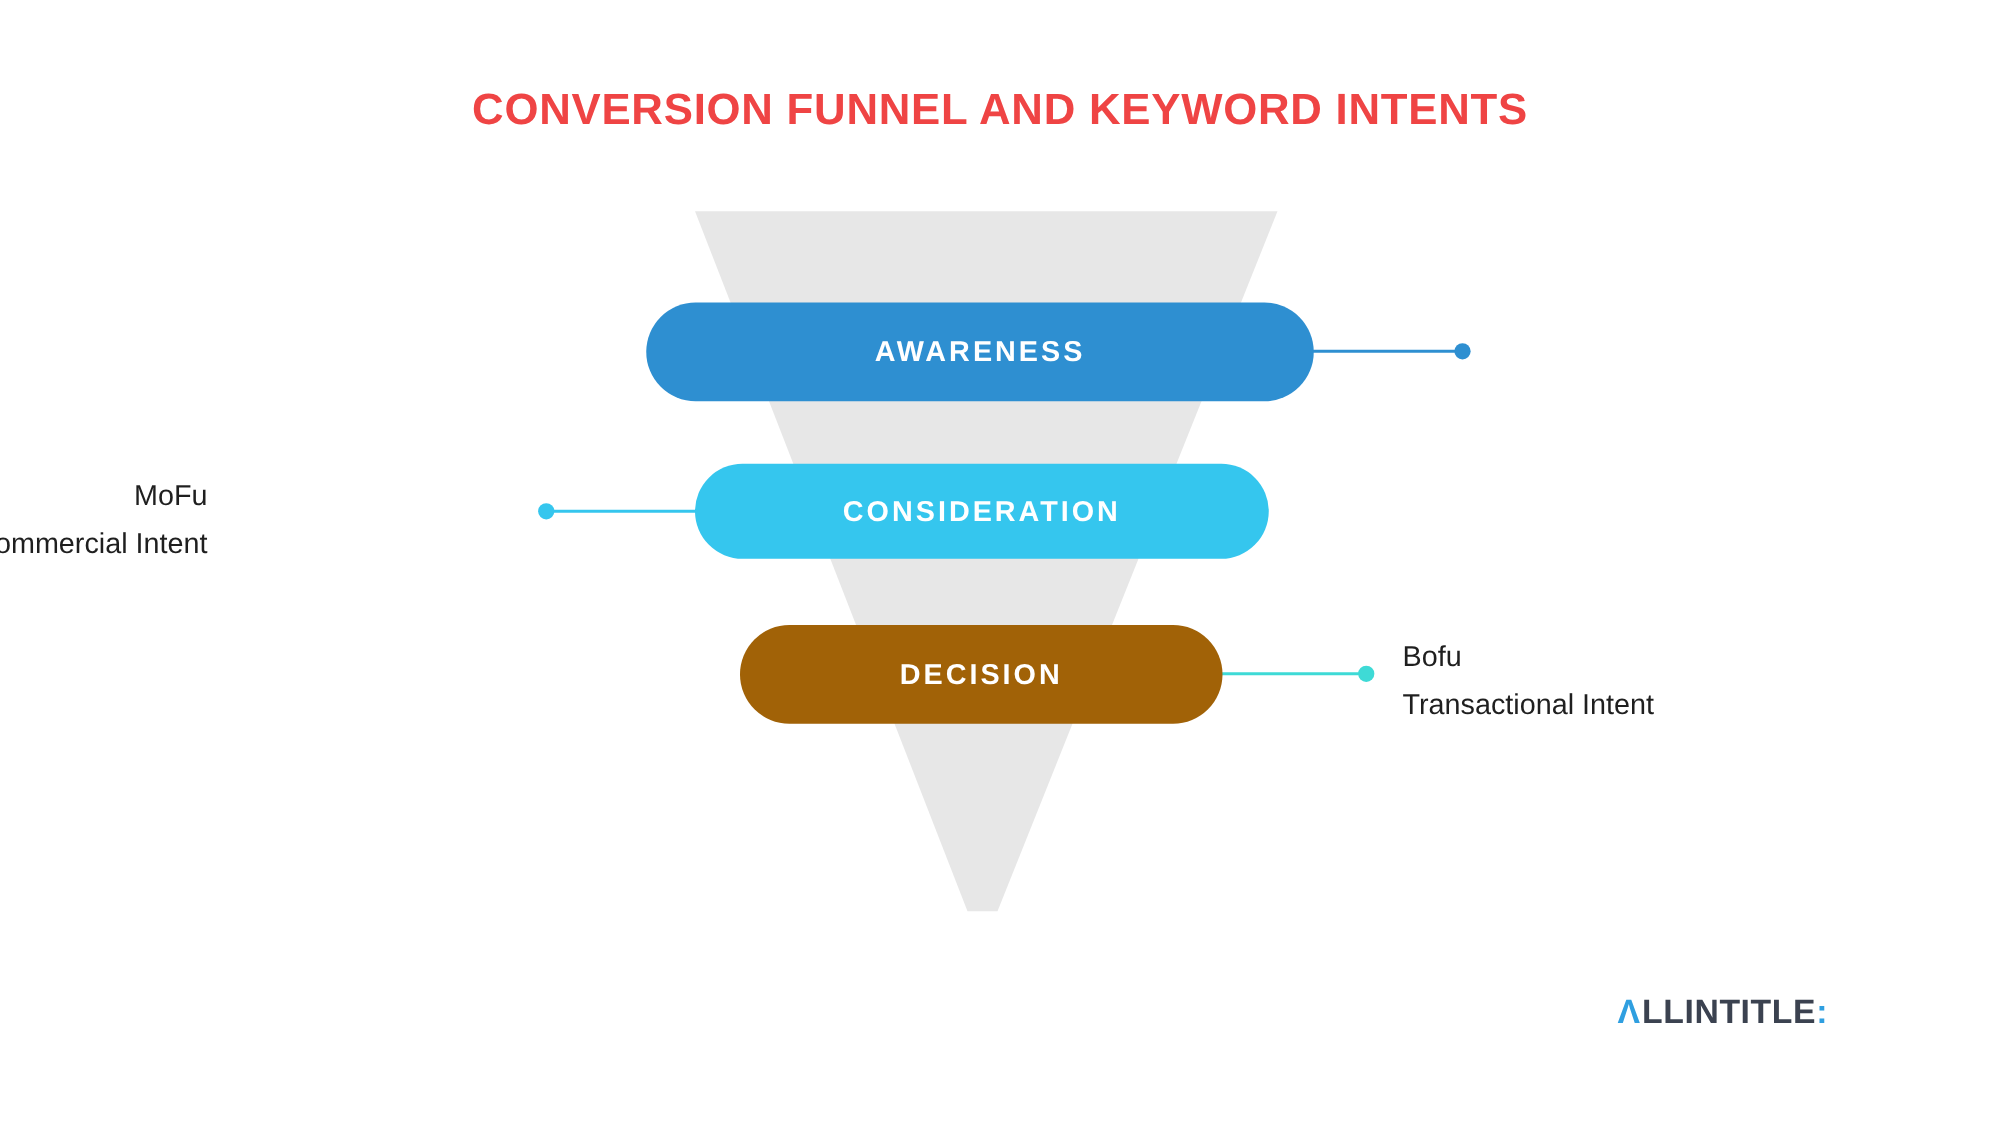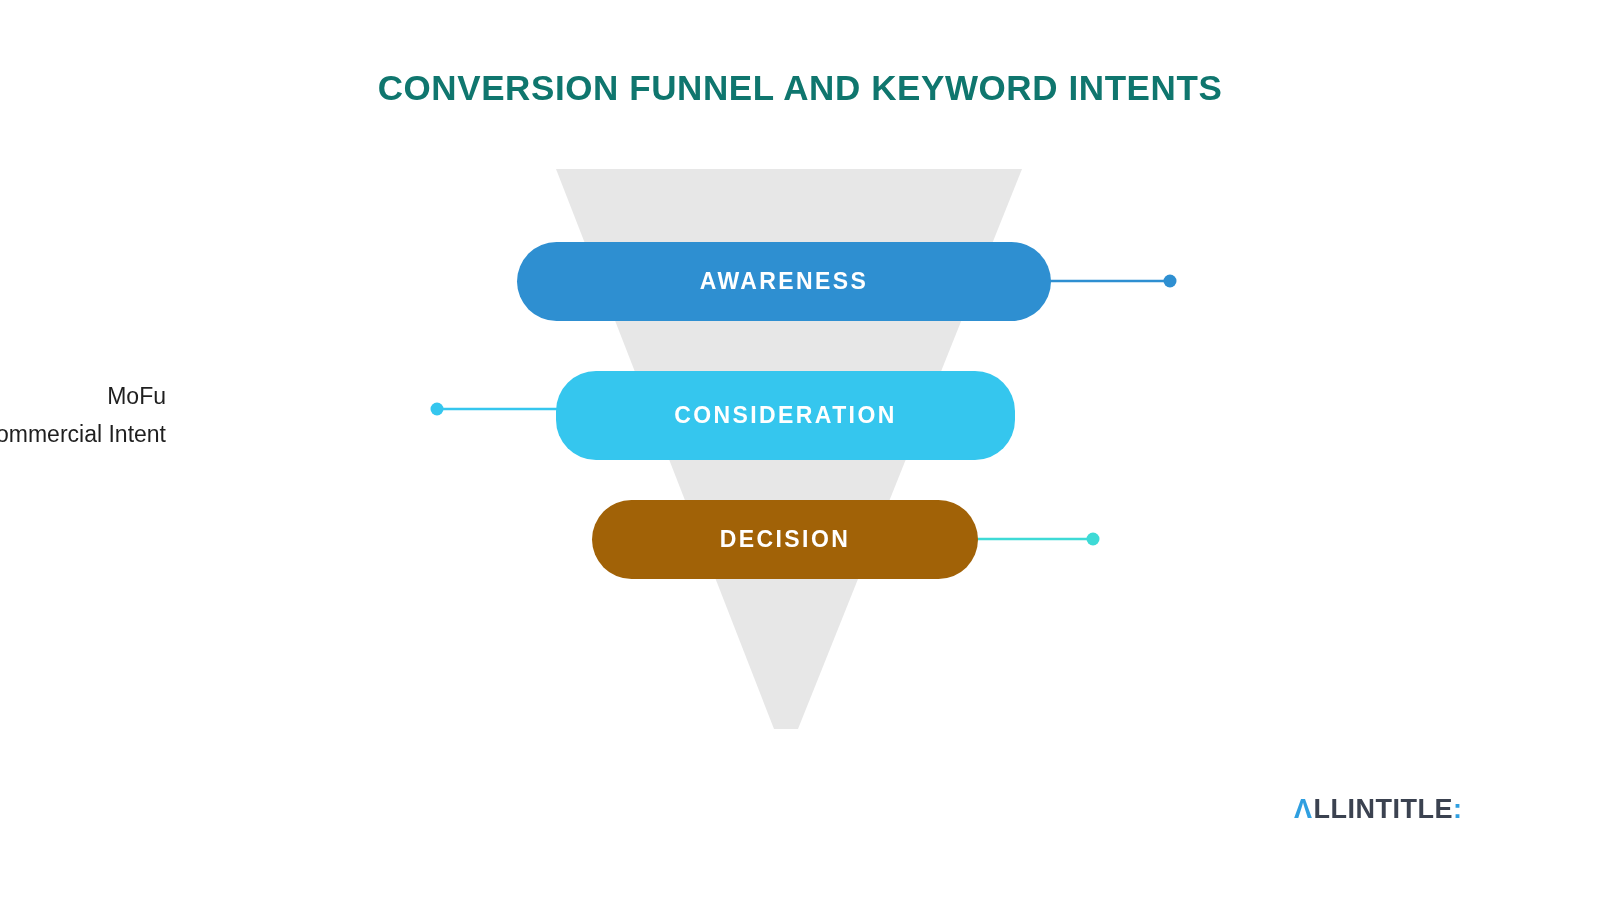--- a/index.html
+++ b/index.html
@@ -26,21 +26,21 @@
   
   #chart-title {
     position: absolute;
     left: 0;
     top: 68px;
     width: 1600px;
     text-align: center;
     font-size: 35px;
     font-weight: bold;
     letter-spacing: 0.6px;
-    color: #0f766e;
+    color: #ef4444;
     font-family: "Liberation Sans", sans-serif;
     white-space: nowrap;
   }
 
   
   #funnel-bg {
     position: absolute;
     left: 0;
     top: 0;
     width: 1600px;
@@ -69,21 +69,21 @@
   #stage-awareness {
     left: 517px;
     top: 242px;
     width: 534px;
     height: 79px;
   }
   #stage-consideration {
     left: 556px;
     top: 371px;
     width: 459px;
-    height: 89px;
+    height: 76px;
   }
   #stage-decision {
     left: 592px;
     top: 500px;
     width: 386px;
     height: 79px;
   }
 
   
   .callout {
@@ -183,19 +183,21 @@
     <span class="funnel-stage-label" style="color: rgb(255, 255, 255);">DECISION</span>
   </div>
 
 
   <div id="callout-mofu" class="callout">
     <span class="callout-line1">MoFu</span>
     <span class="callout-line2">Commercial Intent</span>
   </div>
 
   <div id="callout-bofu" class="callout">
+    <span class="callout-line1">Bofu</span>
+    <span class="callout-line2">Transactional Intent</span>
   </div>
 
   <div id="brand-logo">
     <span id="brand-logo-text"><span id="brand-logo-mark" style="color:#2f9fe0;">Λ</span><span id="brand-logo-name" style="color: rgb(59, 66, 80);">LLINTITLE</span><span id="brand-logo-colon" style="color: rgb(47, 159, 224);">:</span></span>
   </div>
 
 </div>
 
 </body></html>

